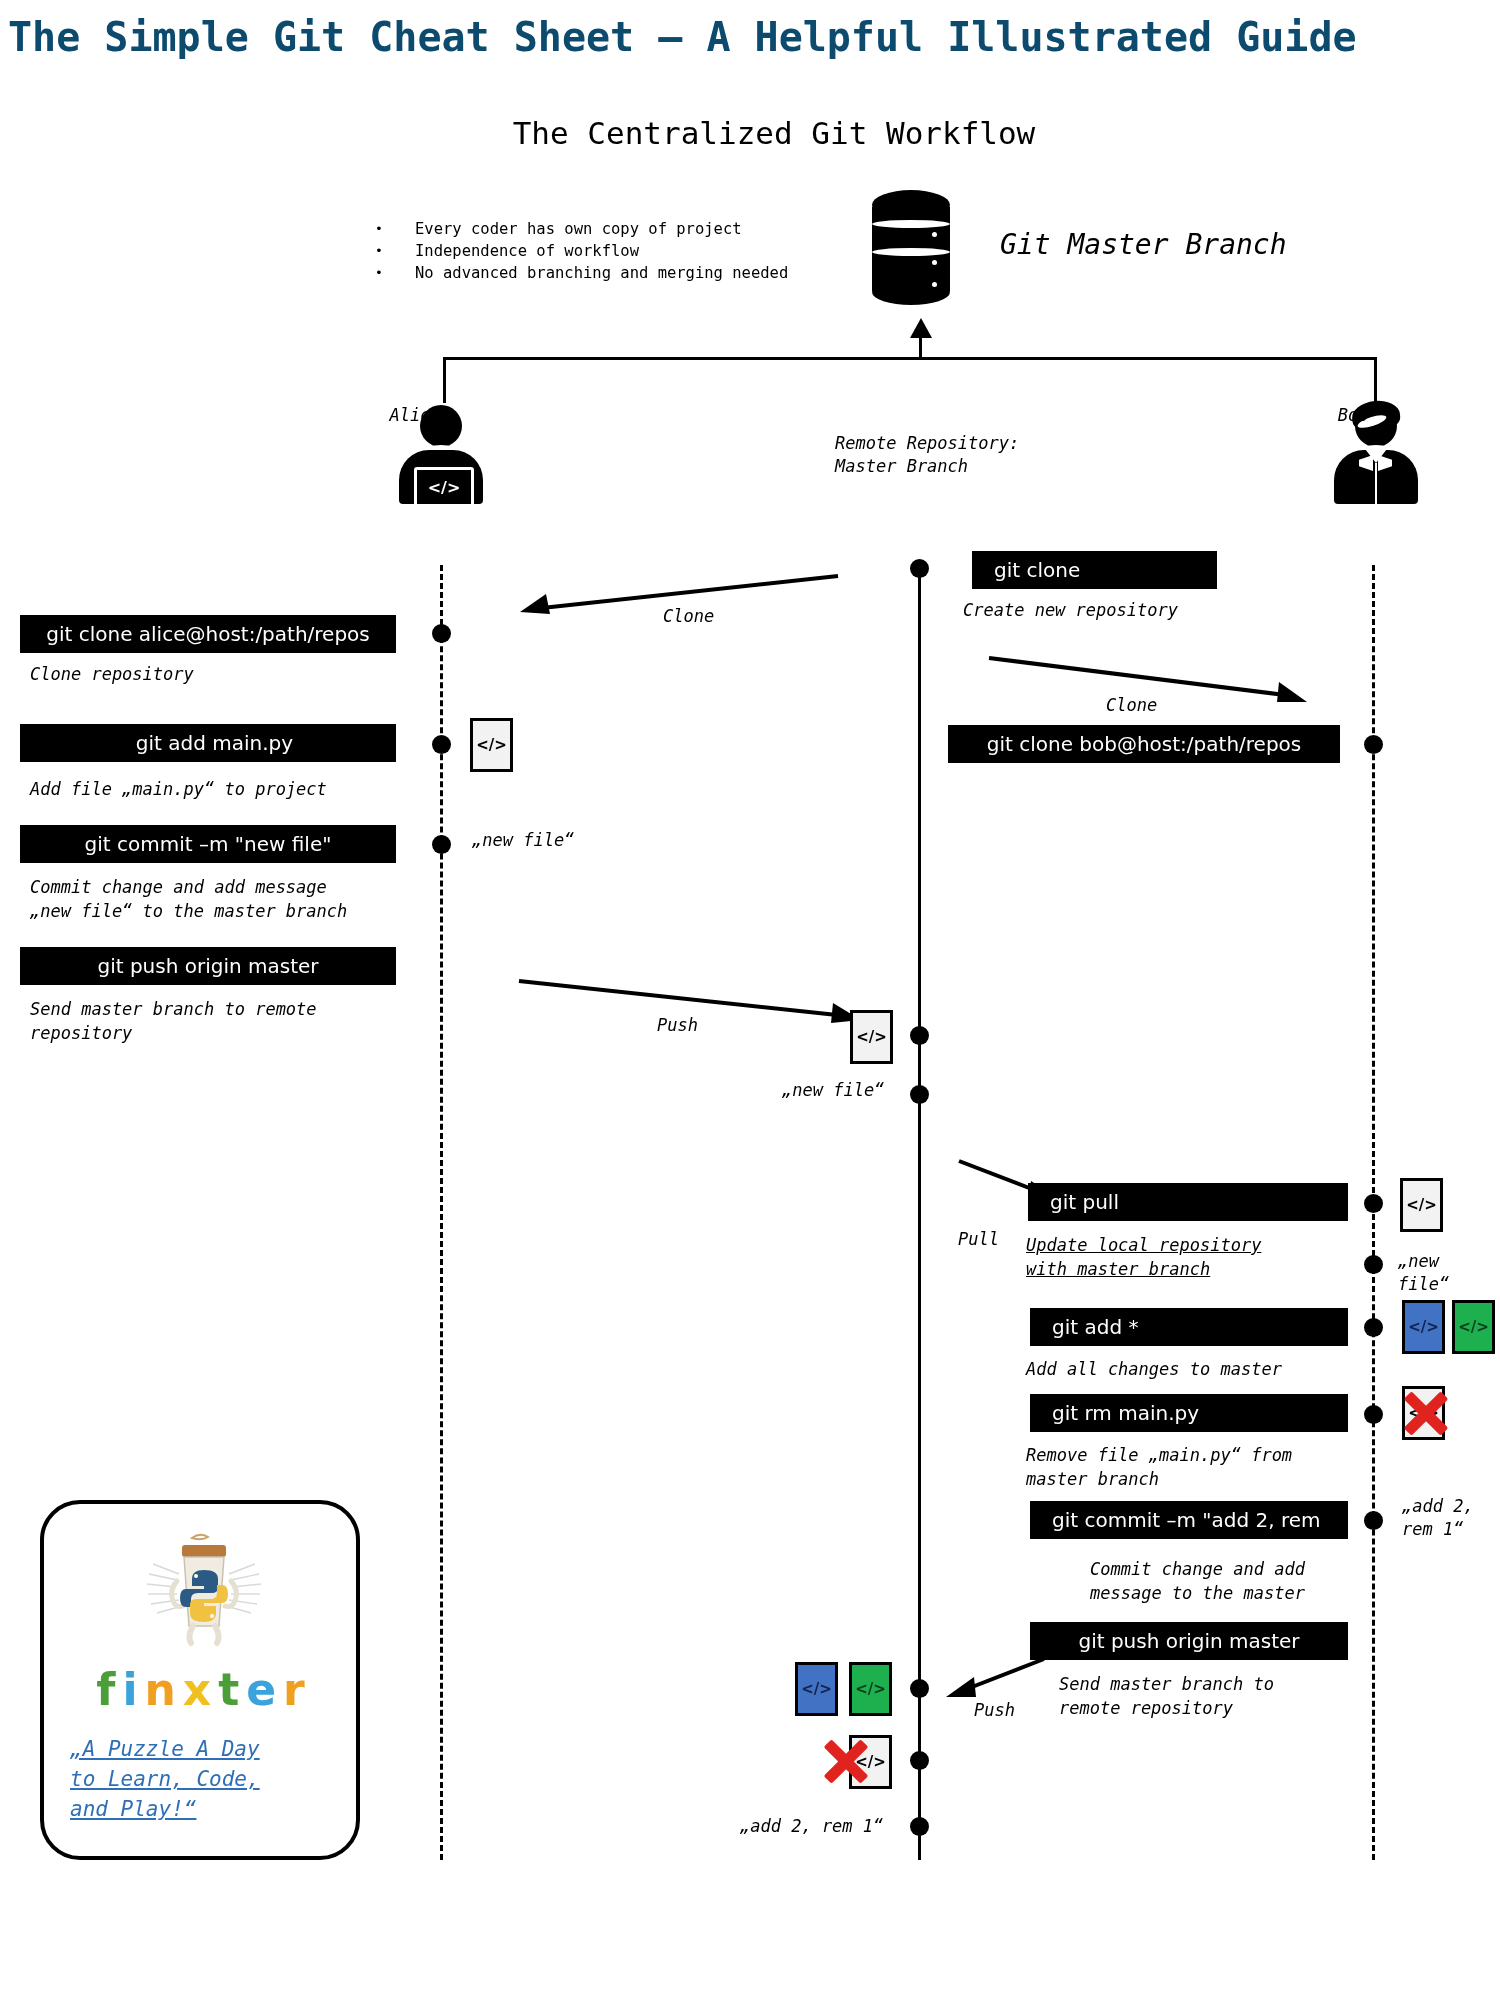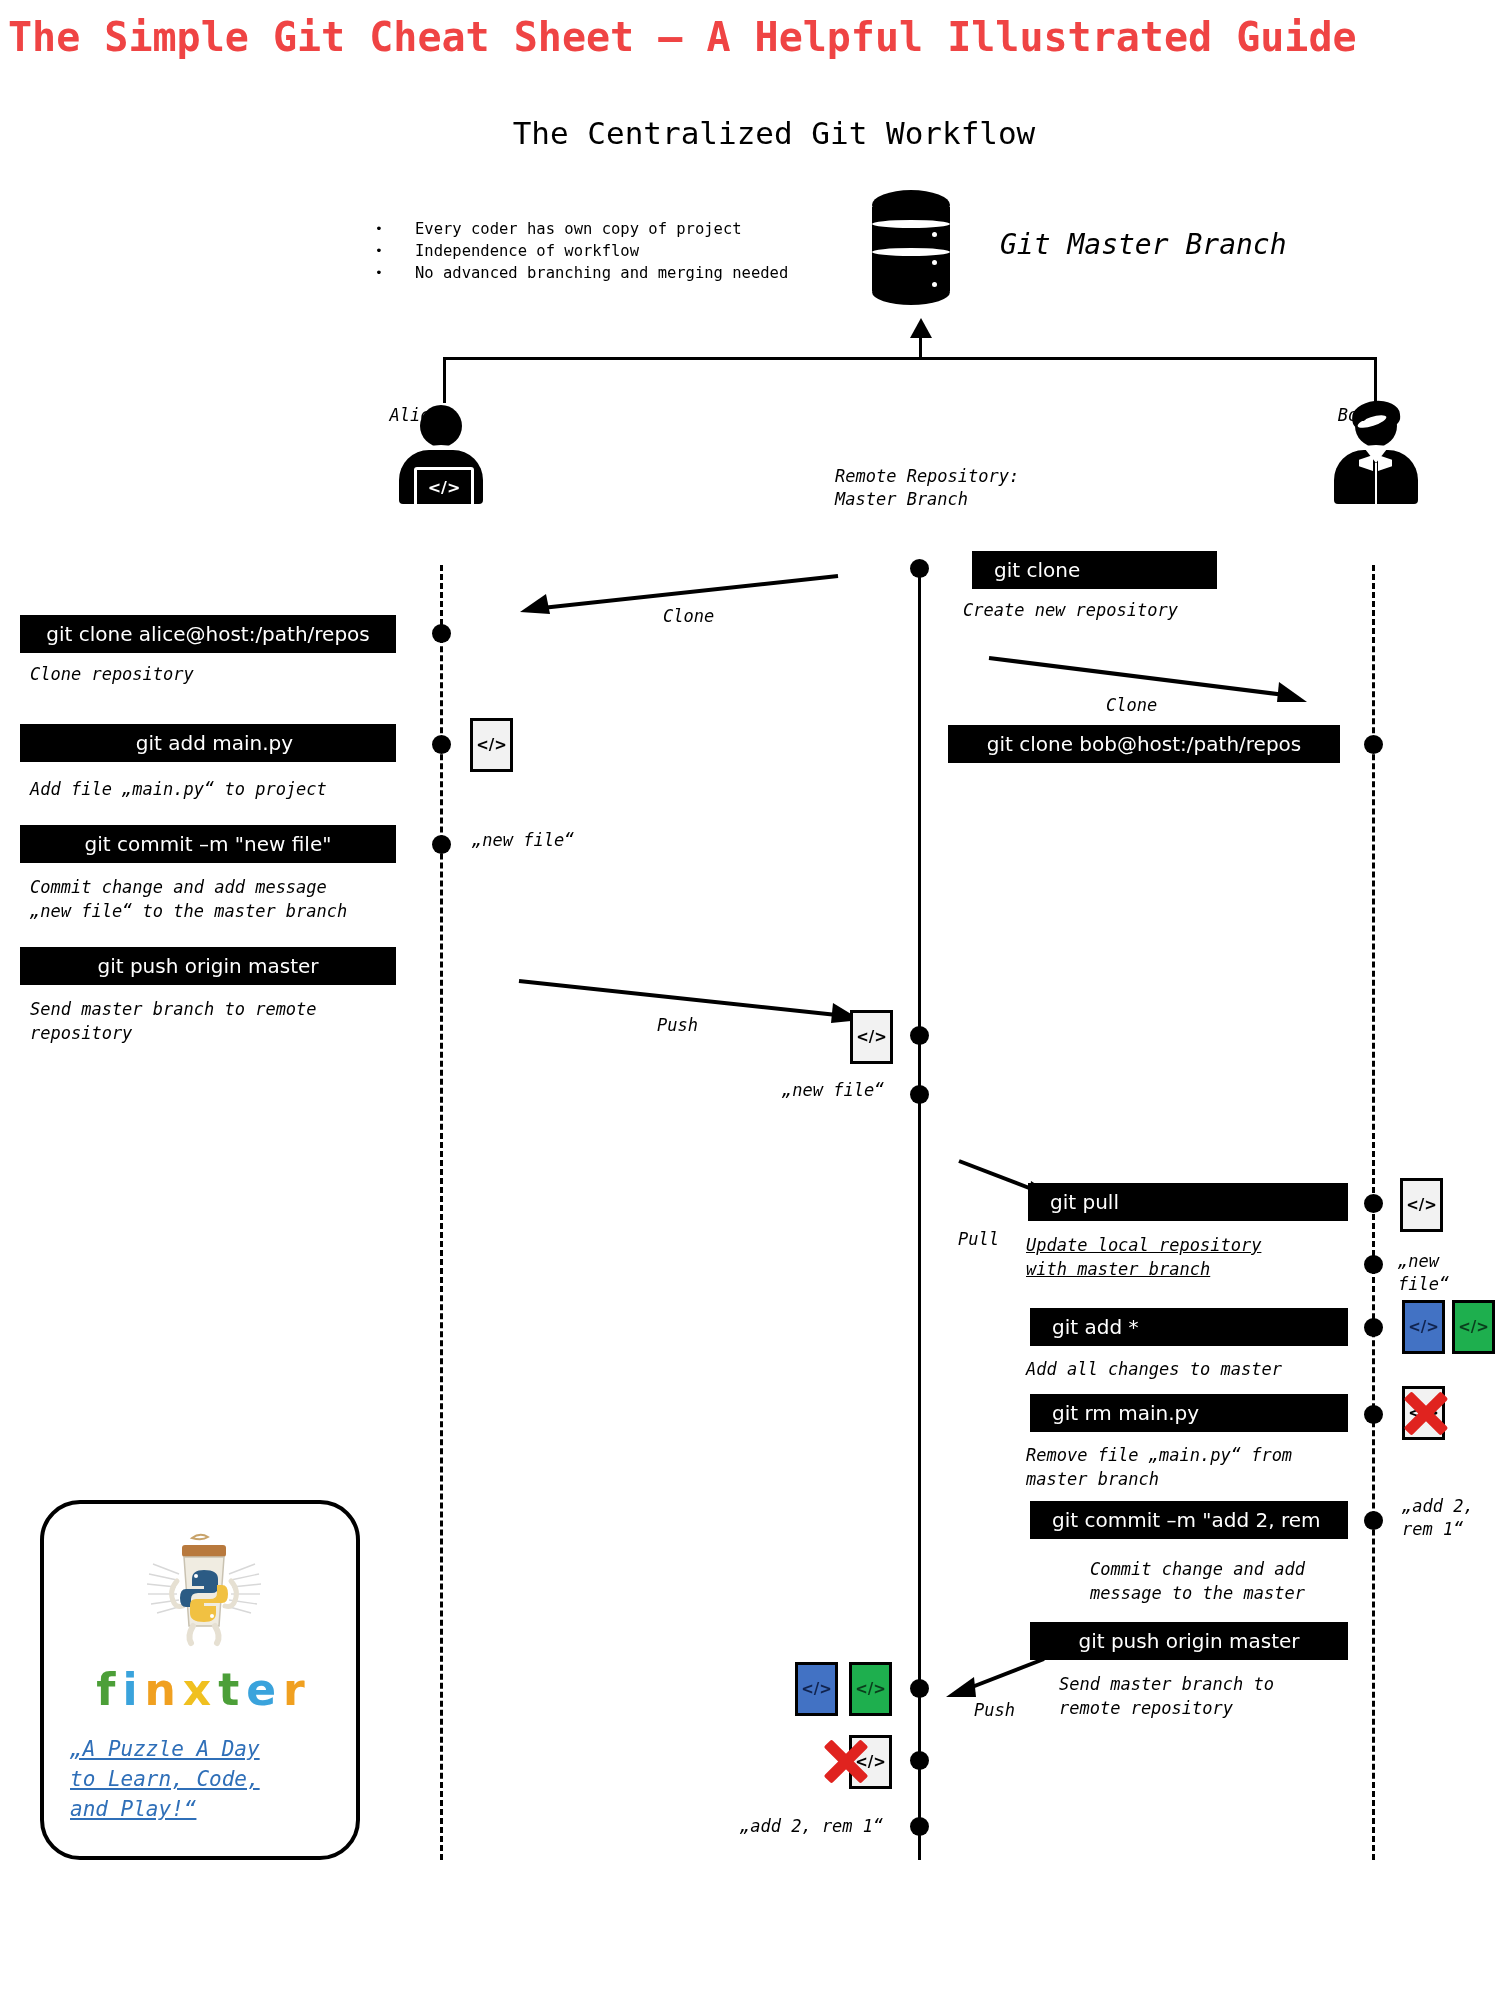--- a/index.html
+++ b/index.html
@@ -16,21 +16,21 @@
   }
   .abs { position: absolute; }
 
   
   #main-title {
     left: 8px; top: 14px;
     font-family: "DejaVu Sans Mono", monospace;
     font-weight: bold;
     font-size: 40px;
     letter-spacing: 0px;
-    color: #ef4444;
+    color: #0c4a6e;
     white-space: nowrap;
   }
   #sub-title {
     left: 0; top: 115px;
     width: 1500px;
     text-align: center;
     font-family: "DejaVu Sans Mono", monospace;
     font-size: 31px;
     color: #000;
     padding-left: 24px;
@@ -324,21 +324,21 @@
   <div class="bowtie-l"></div>
   <div class="bowtie-r"></div>
   <div class="split"></div>
 </div>
 <div class="abs person-name" style="left:1303px; top:405px;">Bob</div>
 
 <div class="abs dashed-lifeline" style="left:440px; top:565px; height:1295px;"></div>
 <div class="abs solid-lifeline" style="left:918px; top:565px; height:1295px;"></div>
 <div class="abs dashed-lifeline" style="left:1372px; top:565px; height:1295px;"></div>
 
-<div class="abs note-label" style="left:835px; top:432px;margin-top:33px;">Remote Repository:
+<div class="abs note-label" style="left:835px; top:432px;">Remote Repository:
 Master Branch</div>
 
 <div class="abs dot-node" style="left:910px; top:559px;"></div>
 <div class="abs cmd-box left" style="left:972px; top:551px; width:245px;">git clone</div>
 <div class="abs cmd-desc" style="left:963px; top:598px;">Create new repository</div>
 
 <svg class="abs" style="left:520px; top:570px;" width="320" height="45">
   <line x1="318" y1="6" x2="22" y2="38" stroke="#000" stroke-width="4"></line>
   <polygon points="0,42 26,24 30,44" fill="#000"></polygon>
 </svg>

